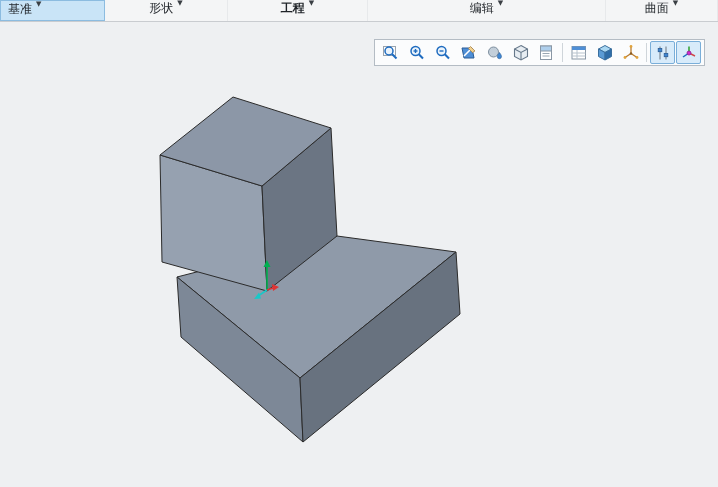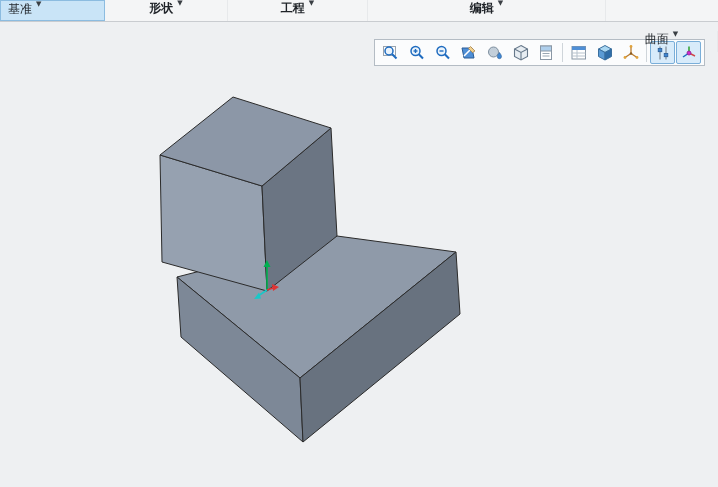--- a/index.html
+++ b/index.html
@@ -24,33 +24,33 @@
   .tool-sep{width:1px;height:19px;background:#cfd5da;margin:0 2px;}
 </style>
 </head>
 <body>
 
 <div class="menubar">
     <div class="menu-item hl" style="width: 105px;">
       <span>基准</span>
       <span class="arrow">▼</span>
     </div>
-    <div class="menu-item" style="width: 123px; font-weight: bold;">
+    <div class="menu-item" style="width: 123px;">
       <span>形状</span>
       <span class="arrow">▼</span>
     </div>
     <div class="menu-item" style="width: 140px; font-weight: bold;">
       <span>工程</span>
       <span class="arrow">▼</span>
     </div>
-    <div class="menu-item" style="width: 238px; font-weight: bold;">
+    <div class="menu-item" style="width: 238px;">
       <span>编辑</span>
       <span class="arrow">▼</span>
     </div>
-    <div class="menu-item" style="width: 112px; margin-top: 31px;">
+    <div class="menu-item" style="width: 112px;">
       <span>曲面</span>
       <span class="arrow">▼</span>
     </div>
   </div>
 
 <div class="viewport" style="background: rgb(238, 240, 242);">
   <svg class="model-svg" width="718" height="465" viewBox="0 22 718 465">
       <polygon points="177,277 300,378 456,252 337,236" fill="#8f9aa9" stroke="#2b2b2b" stroke-width="1" stroke-linejoin="round"></polygon>
       <polygon points="177,277 300,378 303,442 181,337" fill="#7d8897" stroke="#2b2b2b" stroke-width="1" stroke-linejoin="round"></polygon>
       <polygon points="300,378 456,252 460,314 303,442" fill="#68727f" stroke="#2b2b2b" stroke-width="1" stroke-linejoin="round"></polygon>

